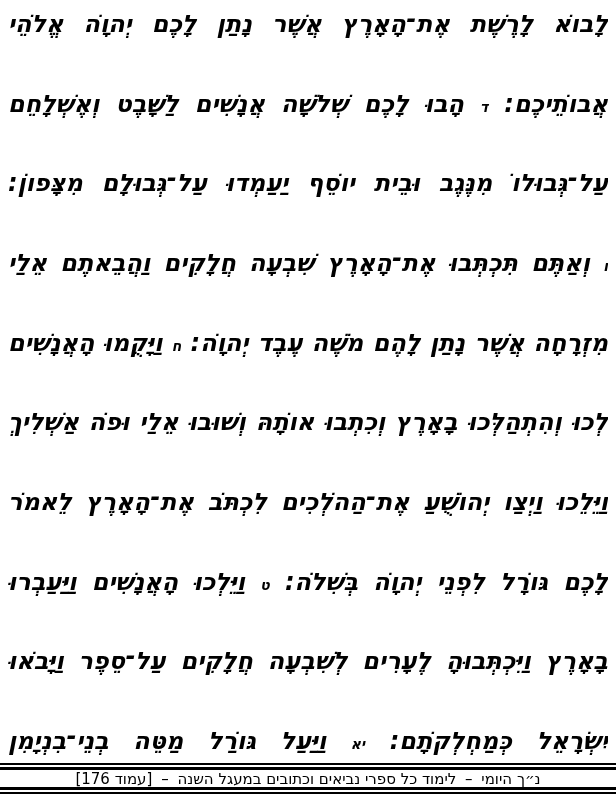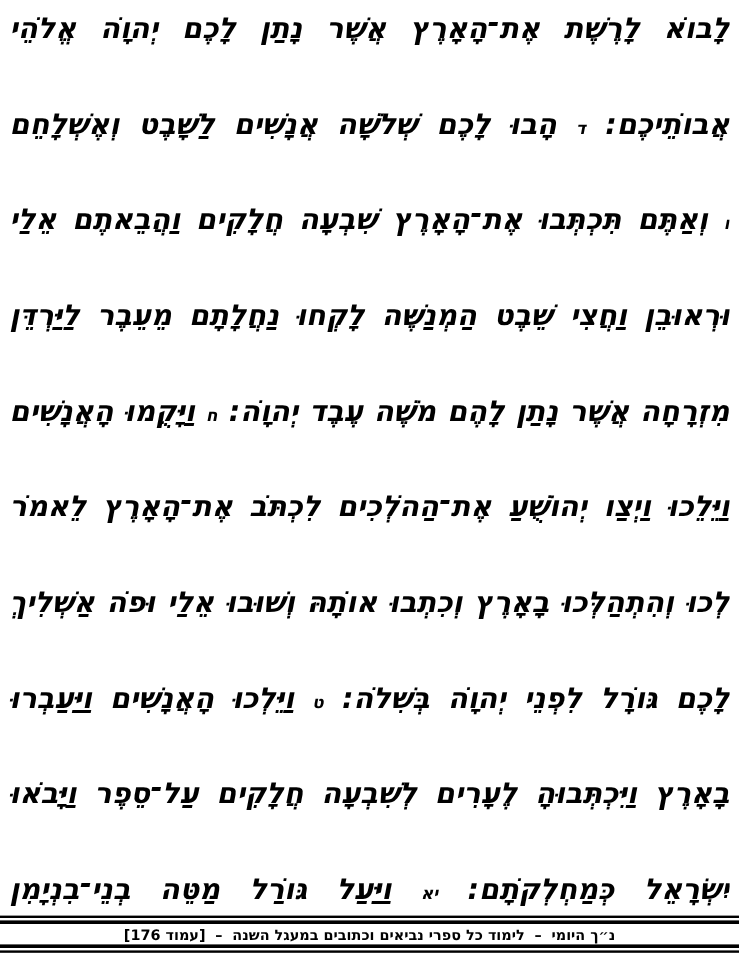--- a/index.html
+++ b/index.html
@@ -60,40 +60,40 @@
     border-bottom: 3px solid #000000;
     height: 23px;
     box-sizing: border-box;
     display: flex;
     align-items: center;
     justify-content: center;
   }
   .footer-text {
     direction: rtl;
     unicode-bidi: embed;
-    font-size: 12px;
-    font-weight: bold;
+    font-size: 15px;
+    font-weight: normal;
     color: #000000;
     white-space: nowrap;
   }
   .footer-text span { padding: 0 2px; }
 </style>
 </head>
 <body>
 
 <div class="page">
 
   <div class="text-block">
       <div class="line"><span class="seg">לָבוֹא לָרֶשֶׁת אֶת־הָאָרֶץ אֲשֶׁר נָתַן לָכֶם יְהוָֹה אֱלֹהֵי</span></div>
       <div class="line"><span class="seg">אֲבוֹתֵיכֶם:</span> <span class="verse-num">ד</span> <span class="seg">הָבוּ לָכֶם שְׁלֹשָׁה אֲנָשִׁים לַשָּׁבֶט וְאֶשְׁלָחֵם</span></div>
+      <div class="line"><span class="seg">עַל־גְּבוּלוֹ מִנֶּגֶב וּבֵית יוֹסֵף יַעַמְדוּ עַל־גְּבוּלָם מִצָּפוֹן:</span></div>
       <div class="line"><span class="verse-num">ו</span> <span class="seg">וְאַתֶּם תִּכְתְּבוּ אֶת־הָאָרֶץ שִׁבְעָה חֲלָקִים וַהֲבֵאתֶם אֵלַי</span></div>
-      <div class="line"><span class="seg">וּרְאוּבֵן וַחֲצִי שֵׁבֶט הַמְנַשֶּׁה לָקְחוּ נַחֲלָתָם מֵעֵבֶר לַיַּרְדֵּן</span></div>
       <div class="line"><span class="seg">מִזְרָחָה אֲשֶׁר נָתַן לָהֶם מֹשֶׁה עֶבֶד יְהוָֹה:</span> <span class="verse-num">ח</span> <span class="seg">וַיָּקֻמוּ הָאֲנָשִׁים</span></div>
+      <div class="line"><span class="seg">לְכוּ וְהִתְהַלְּכוּ בָאָרֶץ וְכִתְבוּ אוֹתָהּ וְשׁוּבוּ אֵלַי וּפֹה אַשְׁלִיךְ</span></div>
       <div class="line"><span class="seg">וַיֵּלֵכוּ וַיְצַו יְהוֹשֻׁעַ אֶת־הַהֹלְכִים לִכְתֹּב אֶת־הָאָרֶץ לֵאמֹר</span></div>
-      <div class="line"><span class="seg">לְכוּ וְהִתְהַלְּכוּ בָאָרֶץ וְכִתְבוּ אוֹתָהּ וְשׁוּבוּ אֵלַי וּפֹה אַשְׁלִיךְ</span></div>
       <div class="line"><span class="seg">לָכֶם גּוֹרָל לִפְנֵי יְהוָֹה בְּשִׁלֹה:</span> <span class="verse-num">ט</span> <span class="seg">וַיֵּלְכוּ הָאֲנָשִׁים וַיַּעַבְרוּ</span></div>
       <div class="line"><span class="seg">בָאָרֶץ וַיִּכְתְּבוּהָ לֶעָרִים לְשִׁבְעָה חֲלָקִים עַל־סֵפֶר וַיָּבֹאוּ</span></div>
       <div class="line"><span class="seg">יִשְׂרָאֵל כְּמַחְלְקֹתָם:</span> <span class="verse-num">יא</span> <span class="seg">וַיַּעַל גּוֹרַל מַטֵּה בְנֵי־בִנְיָמִן</span></div>
     </div>
 
   <div class="footer">
     <div class="rule-thin"></div>
     <div class="footer-inner">
       <div class="footer-text">
         <span>נ״ך היומי</span>

